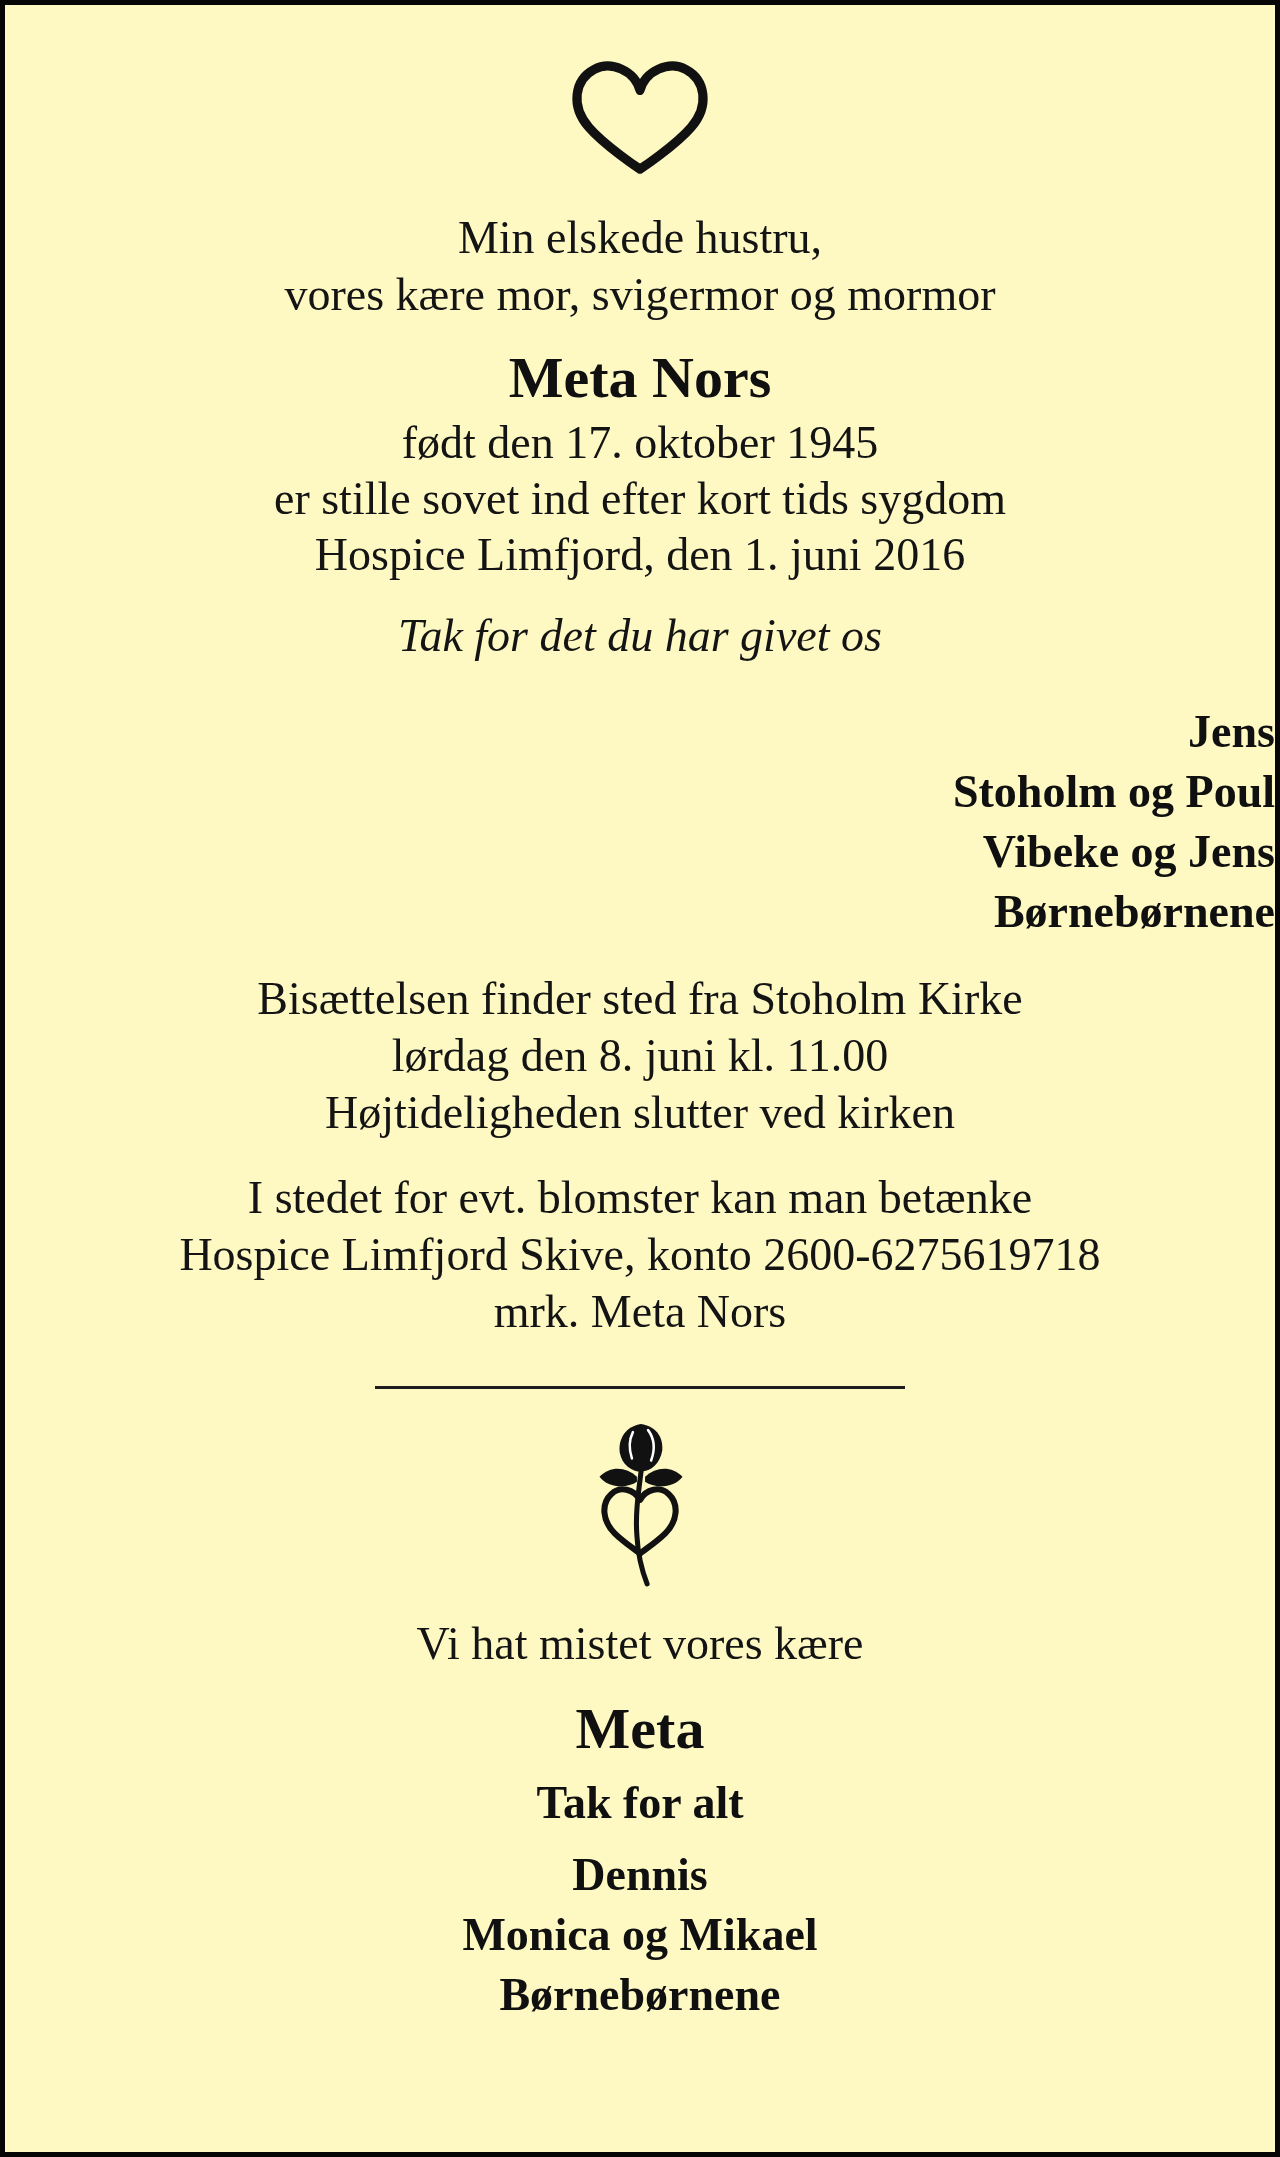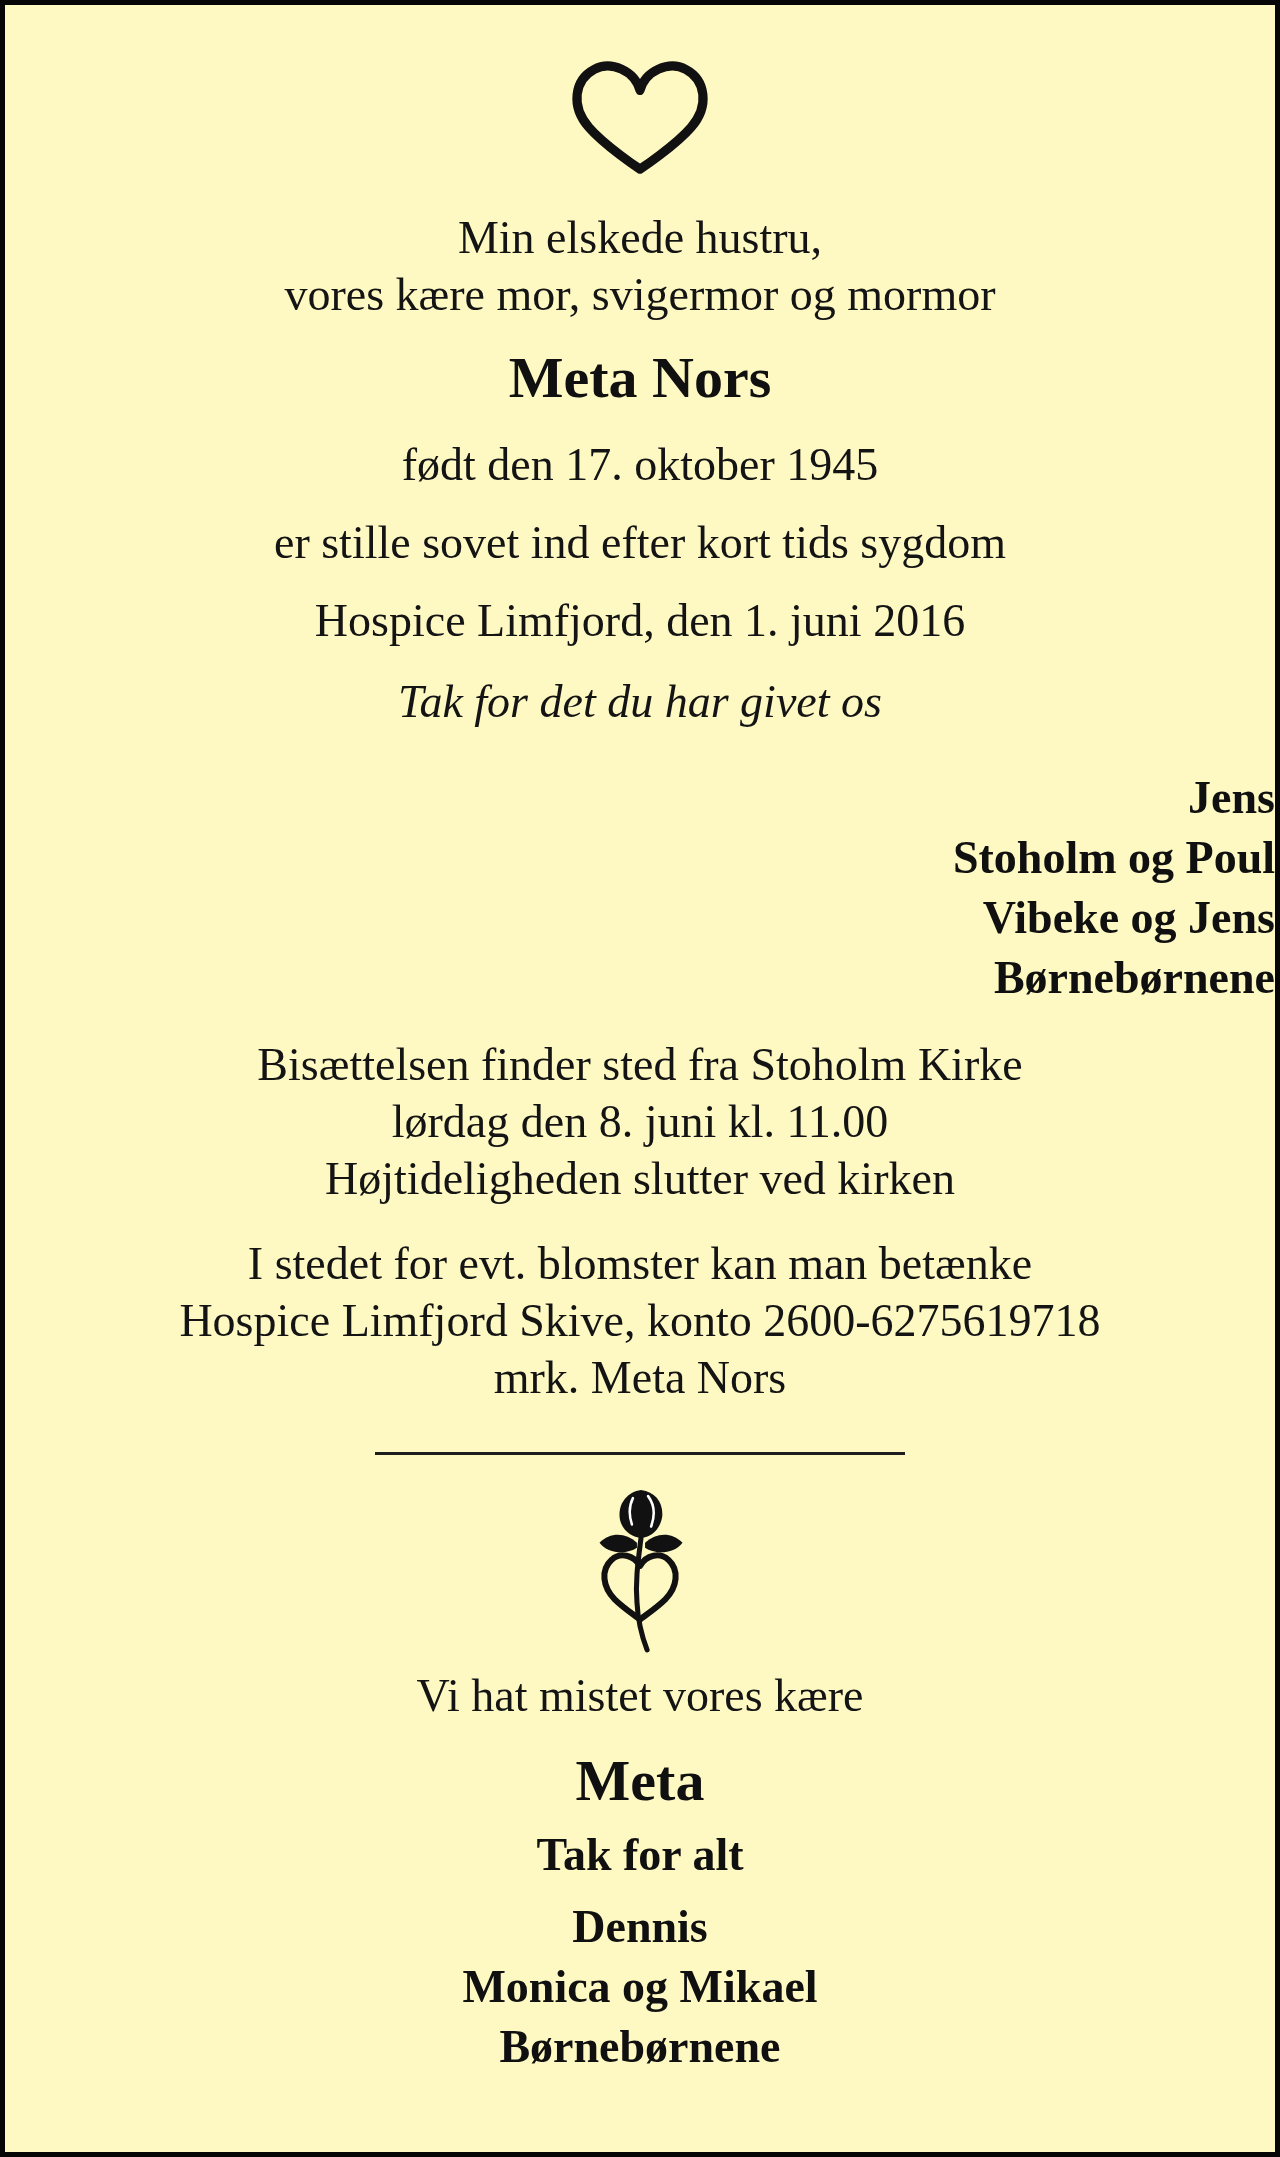--- a/index.html
+++ b/index.html
@@ -26,37 +26,37 @@
     color: #141414;
   }
   .intro { margin-top: 24px; }
   .name-large {
     margin-top: 18px;
     font-size: 58px;
     line-height: 74px;
     font-weight: bold;
     color: #101010;
   }
-  .single { margin-top: 22px; line-height: 56px; }
+  .single { line-height: 56px; }
   .quote { margin-top: 24px; font-style: italic; }
   .mourners {
     margin-top: 38px;
     font-weight: bold;
     line-height: 60px;
     color: #101010;
     text-align: right;
   }
   .block3 { margin-top: 28px; line-height: 57px; }
   .divider {
     margin: 46px auto 0 auto;
     width: 530px;
     height: 3px;
     background: #1e1e1e;
   }
-  .bottom-intro { margin-top: 6px; }
+  .bottom-intro { margin-top: 20px; }
   .name-bottom {
     margin-top: 20px;
     font-size: 58px;
     line-height: 74px;
     font-weight: bold;
     color: #101010;
   }
   .thanks {
     margin-top: 8px;
     font-size: 46px;

